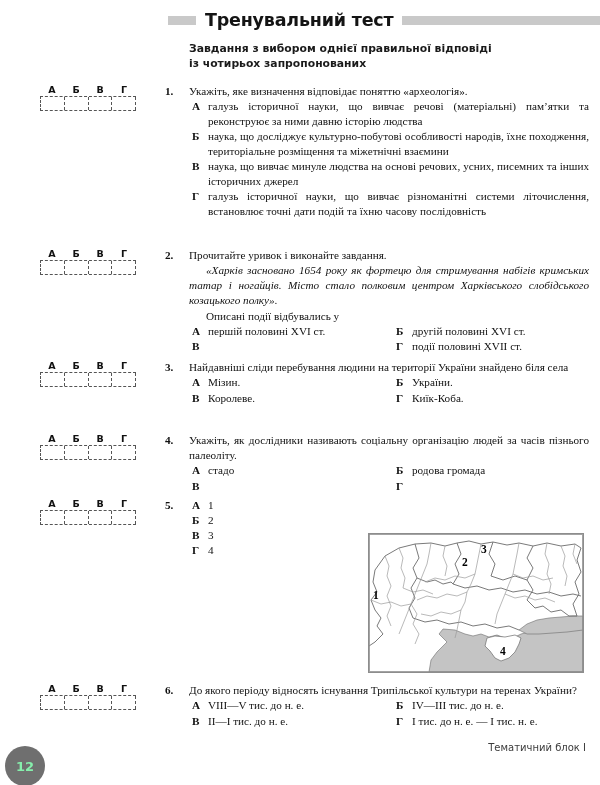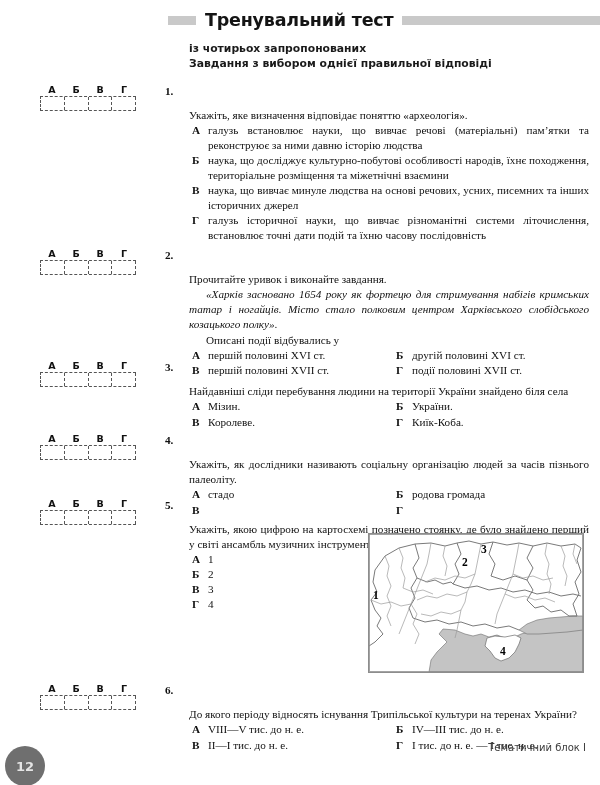--- a/index.html
+++ b/index.html
@@ -78,21 +78,20 @@
   .q-body {
     margin-left: 189px;
     margin-right: 11px;
     font-size: 11.2px;
     line-height: 15px;
     text-align: justify;
   }
   .q-stem {
     font-size: 11.2px;
     line-height: 15px;
-    margin-top: 24px;
   }
   .q-quote {
     font-style: italic;
     text-indent: 17px;
     line-height: 15.2px;
     text-align: justify;
   }
   .q-subprompt {
     text-indent: 17px;
     line-height: 15px;
@@ -187,21 +186,21 @@
 
   
   .page-circle {
     position: absolute;
     left: 5px;
     top: 746px;
     width: 40px;
     height: 40px;
     border-radius: 50%;
     background: #6f6f6f;
-    color: #e5e5e5;
+    color: #86efac;
     font-family: "DejaVu Sans", "Liberation Sans", sans-serif;
     font-weight: bold;
     font-size: 13px;
     display: flex;
     align-items: center;
     justify-content: center;
   }
   .footer-note {
     position: absolute;
     right: 14px;
@@ -214,22 +213,22 @@
 </head>
 <body>
 
 <div class="header">
   <div class="header-bar-left"></div>
   <div class="header-title">Тренувальний тест</div>
   <div class="header-bar-right"></div>
 </div>
 
 <div class="intro">
+  <div>Завдання з вибором однієї правильної відповіді</div>
   <div>із чотирьох запропонованих</div>
-  <div>Завдання з вибором однієї правильної відповіді</div>
 </div>
 
 <div class="answer-grid" style="left:40px; top:84px;">
   <div class="ag-letters">
     <span>А</span>
     <span>Б</span>
     <span>В</span>
     <span>Г</span>
   </div>
   <div class="ag-cells">
@@ -315,21 +314,21 @@
   </div>
 </div>
 
 <div class="question" style="position:absolute; left:0; top:84px;">
   <div class="q-num">1.</div>
   <div class="q-body">
     <div class="q-stem">Укажіть, яке визначення відповідає поняттю «археологія».</div>
     <div class="opts-stack">
       <div class="opt-row">
         <span class="opt-letter">А</span>
-        <span class="opt-text">галузь встановлює науки, що вивчає речові (матеріальні) пам’ятки та реконструює за ними давню історію людства</span>
+        <span class="opt-text">галузь історичної науки, що вивчає речові (матеріальні) пам’ятки та реконструює за ними давню історію людства</span>
       </div>
       <div class="opt-row">
         <span class="opt-letter">Б</span>
         <span class="opt-text">наука, що досліджує культурно-побутові особливості народів, їхнє походження, територіальне розміщення та міжетнічні взаємини</span>
       </div>
       <div class="opt-row">
         <span class="opt-letter">В</span>
         <span class="opt-text">наука, що вивчає минуле людства на основі речових, усних, писемних та інших історичних джерел</span>
       </div>
       <div class="opt-row">
@@ -350,21 +349,20 @@
       <div class="opt-row">
         <span class="opt-letter">А</span>
         <span class="opt-text">першій половині XVI ст.</span>
       </div>
       <div class="opt-row">
         <span class="opt-letter">Б</span>
         <span class="opt-text">другій половині XVI ст.</span>
       </div>
       <div class="opt-row">
         <span class="opt-letter">В</span>
-        <span class="opt-text">першій половині XVII ст.</span>
       </div>
       <div class="opt-row">
         <span class="opt-letter">Г</span>
         <span class="opt-text">події половині XVII ст.</span>
       </div>
     </div>
   </div>
 </div>
 
 <div class="question" style="position:absolute; left:0; top:360px;">
@@ -411,21 +409,20 @@
       <div class="opt-row">
         <span class="opt-letter">Г</span>
       </div>
     </div>
   </div>
 </div>
 
 <div class="question" style="position:absolute; left:0; top:498px;">
   <div class="q-num">5.</div>
   <div class="q-body">
-    <div class="q-stem">Укажіть, якою цифрою на картосхемі позначено стоянку, де було знайдено перший у світі ансамбль музичних інструментів.</div>
     <div class="opts-stack opts-narrow" style="width:120px;">
       <div class="opt-row">
         <span class="opt-letter">А</span>
         <span class="opt-text">1</span>
       </div>
       <div class="opt-row">
         <span class="opt-letter">Б</span>
         <span class="opt-text">2</span>
       </div>
       <div class="opt-row">

